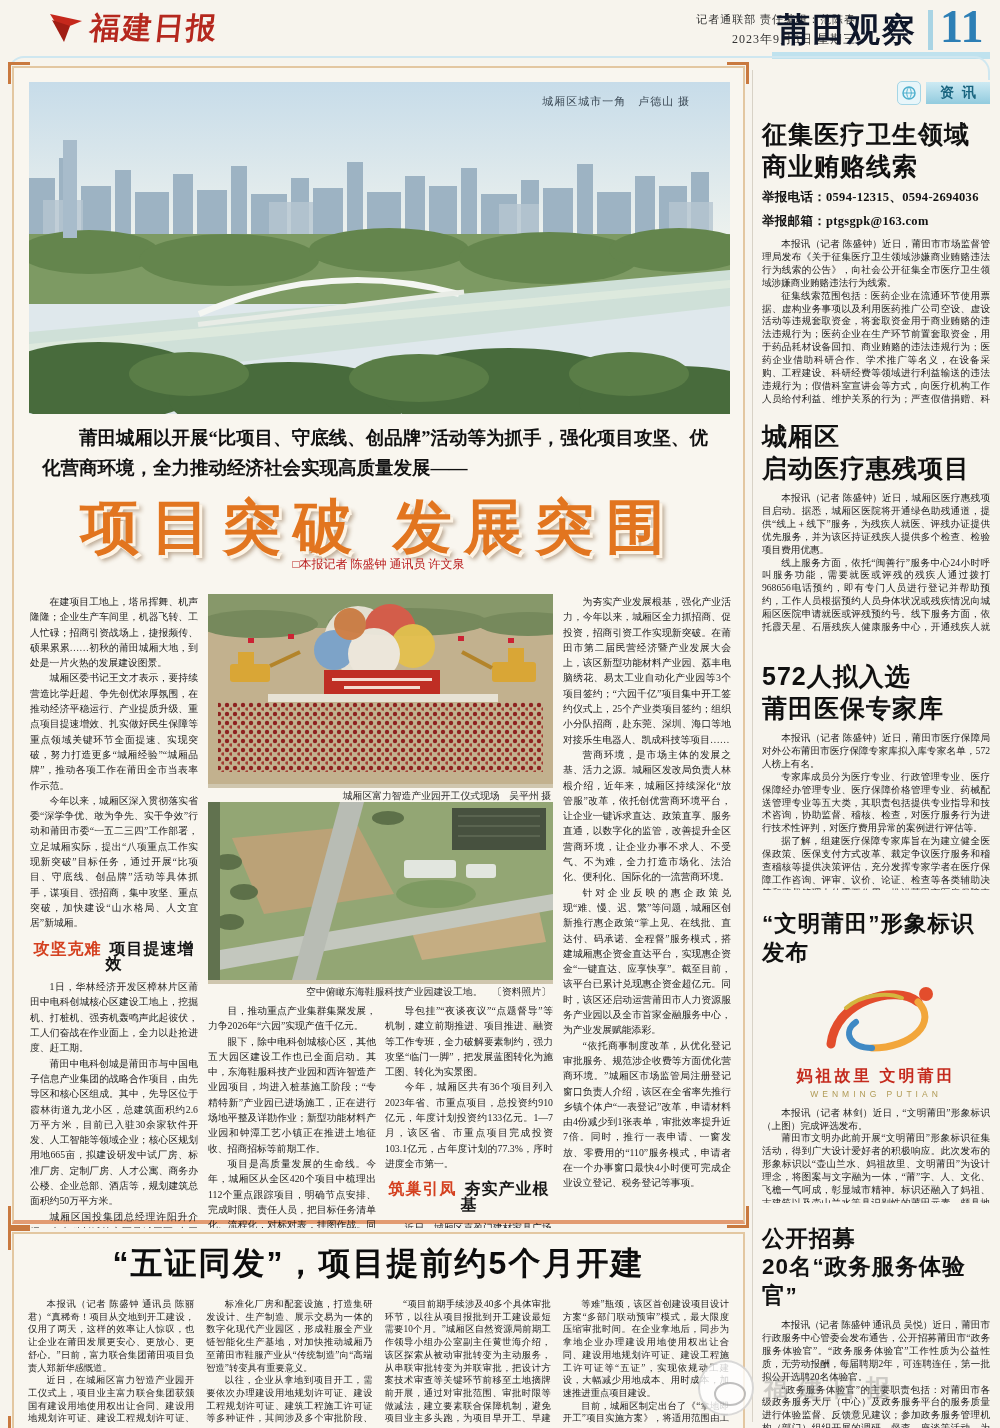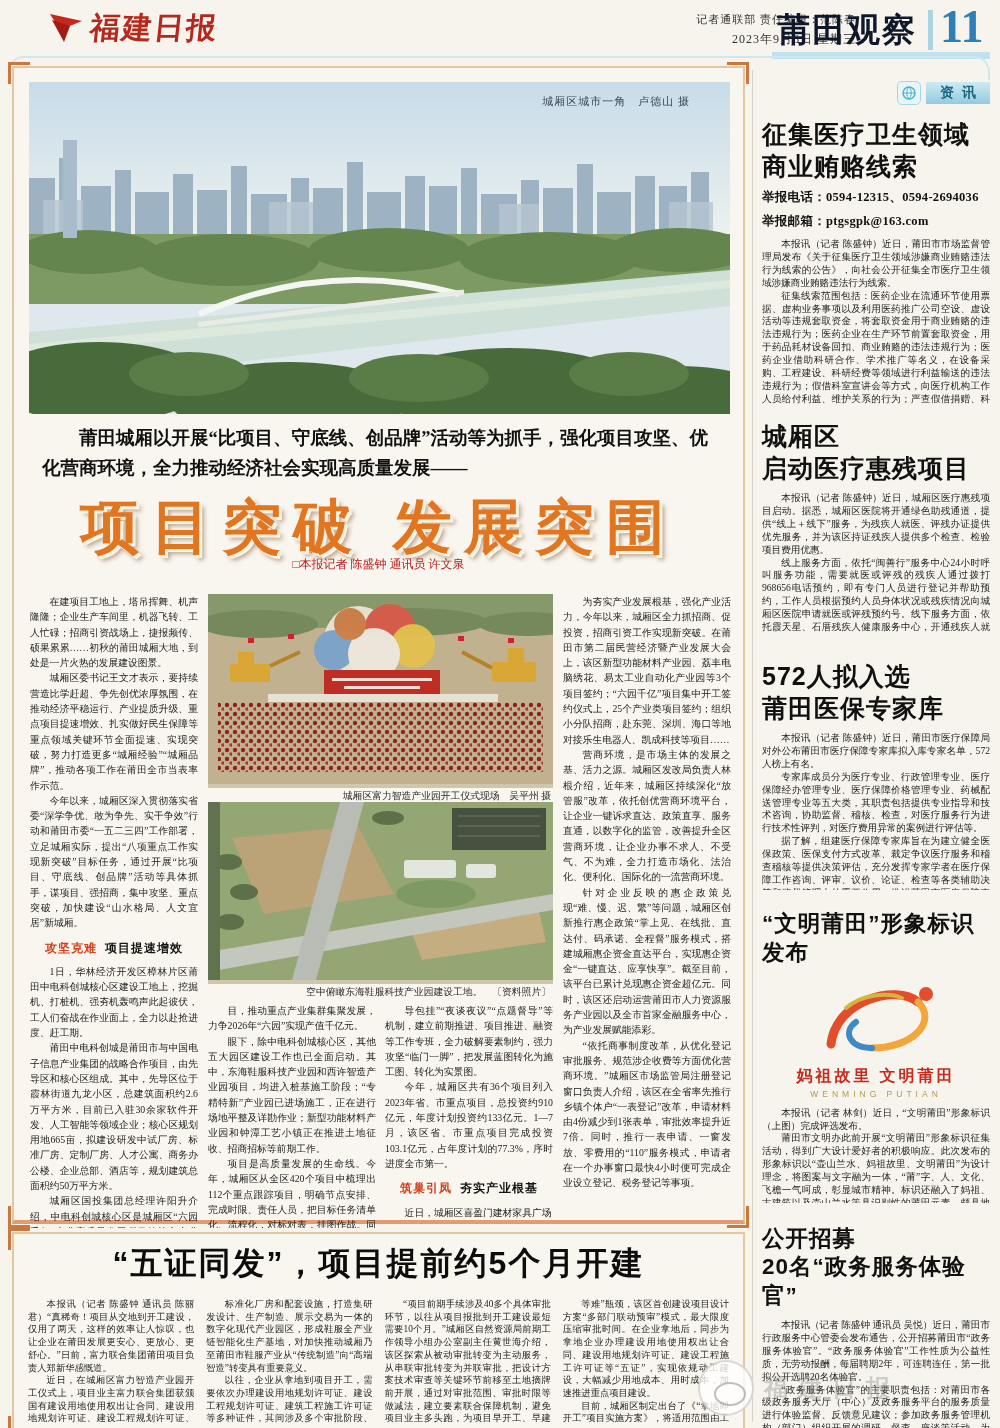--- a/index.html
+++ b/index.html
@@ -49,21 +49,21 @@
   .paras p{margin:0;text-indent:2em;text-align:justify;}
   .ncol{font-size:9.8px;line-height:15.3px;}
   .col1{position:absolute;left:0;top:0;width:168px;height:100%;overflow:hidden;}
   .col4{position:absolute;left:533px;top:0;width:168px;height:100%;overflow:hidden;}
   .mid{position:absolute;left:178px;top:0;width:345px;height:100%;overflow:hidden;}
   .inphoto{width:345px;background:#cfc6ae;overflow:hidden;}
   .cap{font-size:9.8px;color:#2b2b2b;text-align:right;padding:2px 2px 0 0;height:14px;}
   .midcols{display:flex;gap:9px;margin-top:5px;height:230px;overflow:hidden;}
   .mc{width:168px;overflow:hidden;}
   .sec-head{margin:10px 0 8px;text-align:center;font-family:"Liberation Sans",sans-serif;
-            font-weight:900;font-size:12px;letter-spacing:1px;}
+            font-weight:900;font-size:16px;letter-spacing:1px;}
   .sec-red{color:#d4401f;margin-right:8px;}
   .sec-black{color:#151515;}
 
   
   .v-divider{position:absolute;left:752px;top:70px;width:1px;height:1352px;background:#d8d2c6;}
   .sidebar{position:absolute;left:762px;top:80px;width:228px;}
   .badge-row{display:flex;justify-content:flex-end;align-items:center;gap:5px;height:26px;}
   .badge-icon{width:24px;height:24px;border:1px solid #a5d6e6;border-radius:5px;background:#e8f6fa;
               display:flex;align-items:center;justify-content:center;}
   .badge-label{width:64px;height:22px;background:linear-gradient(#cdeaf3,#92cbde);color:#19647f;

